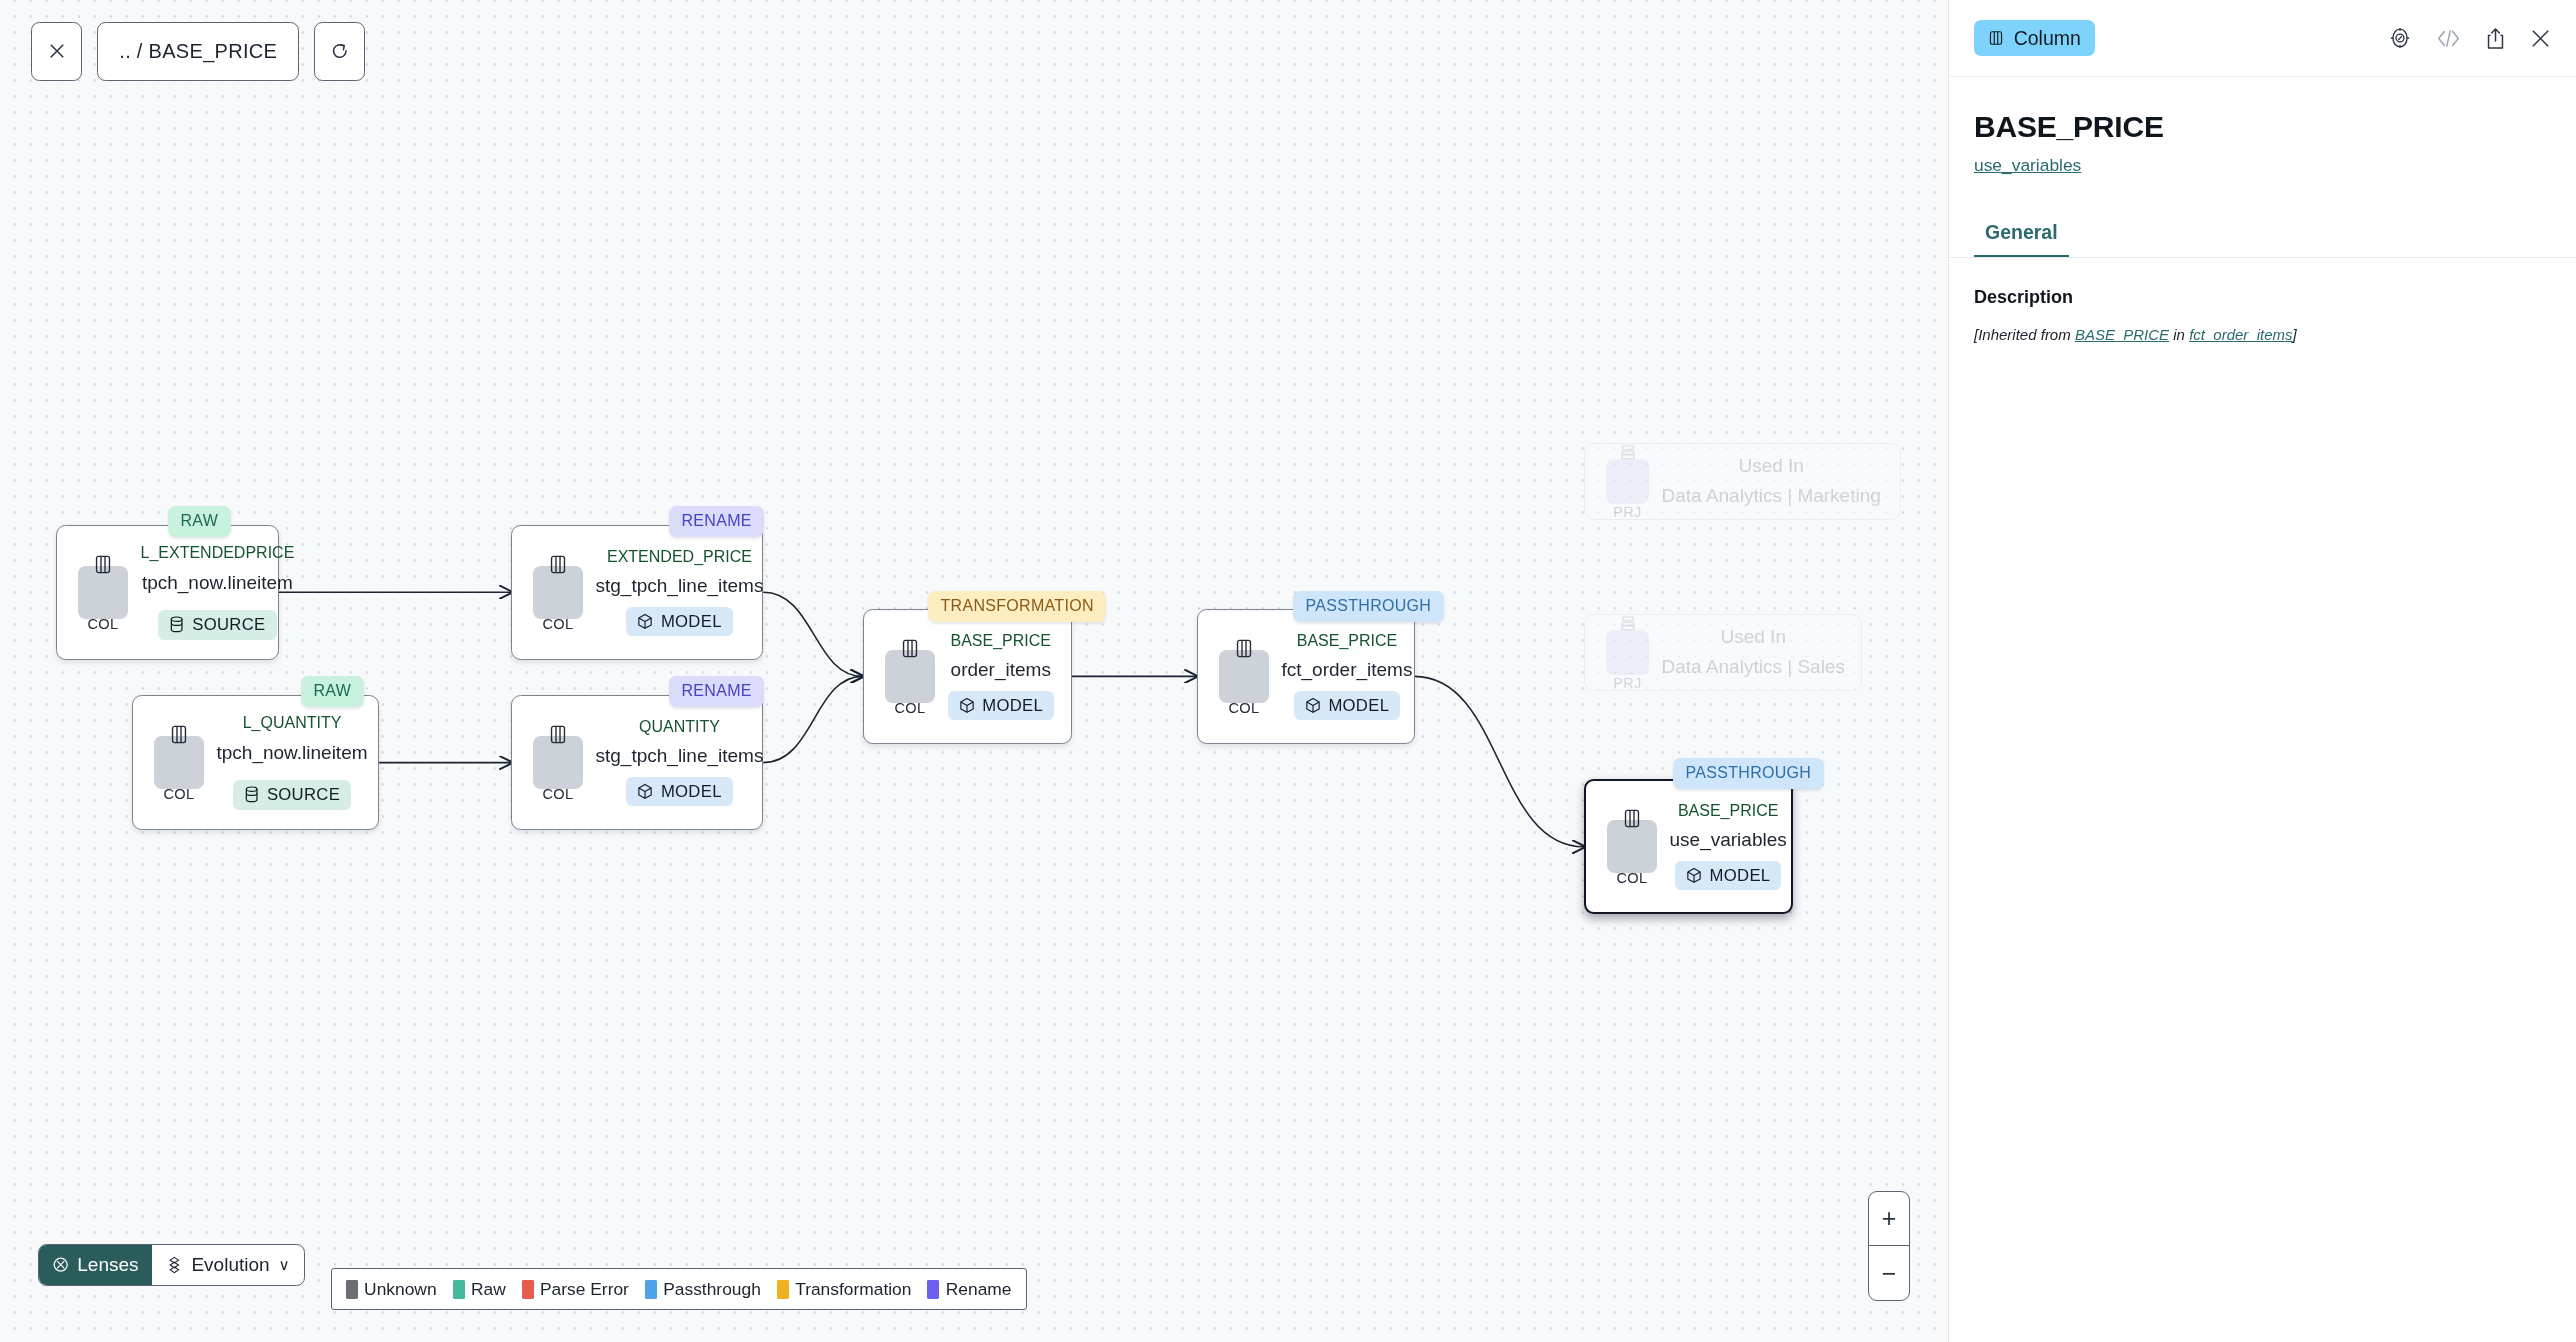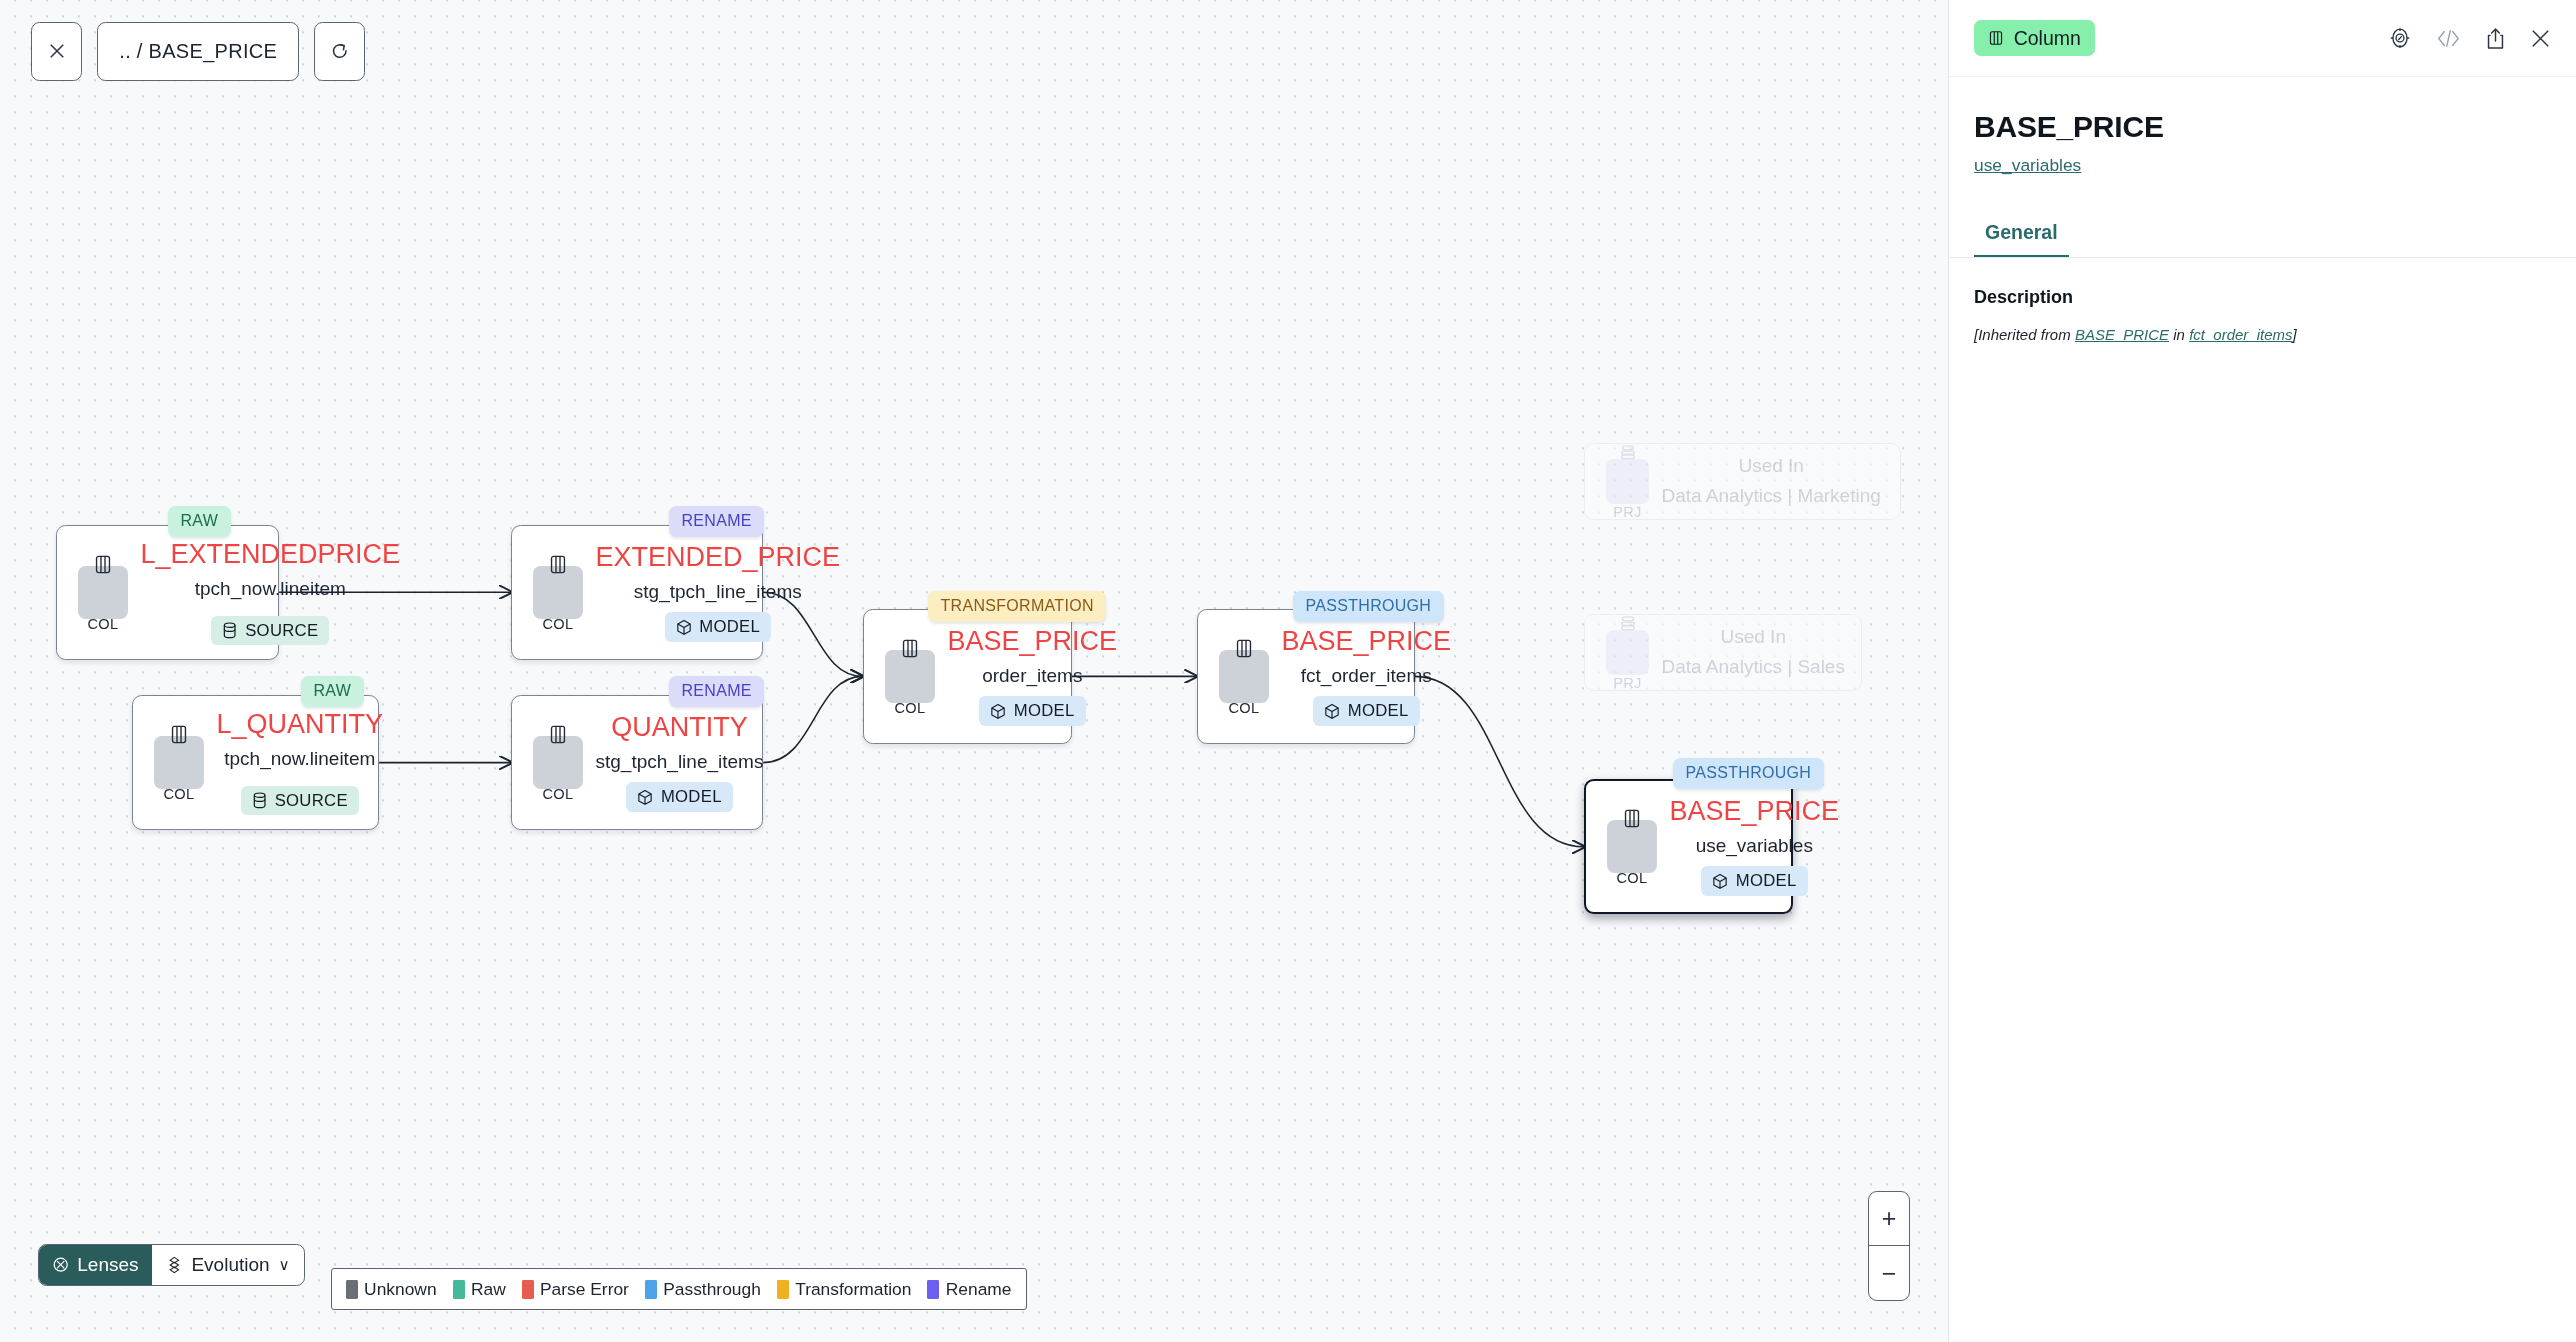--- a/index.html
+++ b/index.html
@@ -53,21 +53,21 @@
     z-index:14;
   }
   .node .typebox {
     width:50px; height:53px; border-radius:7.7px; background:#cdd2d9;
     display:flex; flex-direction:column; align-items:center; justify-content:center;
     flex:0 0 auto; margin-right:12.5px;gap:40px;
   }
   .node .typebox .glyph { height:24px; display:flex; align-items:center; }
   .node .typebox .tlabel { font-size:14.6px; color:#222a36; letter-spacing:0.3px; line-height:1; margin-top:2.1px;}
   .node .body { display:flex; flex-direction:column; align-items:center; }
-  .node .n-title { font-size:27px; color:#ef4444; line-height:1.05; white-space:nowrap;}
+  .node .n-title { font-size:16px; color:#14532d; line-height:1.05; white-space:nowrap;}
   .node .n-sub { font-size:19px; color:#1d2530; margin-top:9.7px; white-space:nowrap;}
   .node .n-chip {
     margin-top:9.7px; display:inline-flex; align-items:center; gap:7.7px;
     padding:4.9px 11px; border-radius:6.3px; font-size:16.7px; letter-spacing:0.3px; color:#141b24;
     white-space:nowrap;
   }
   .n-chip.source { background:#d6eee6;margin-top:16px; }
   .n-chip.model  { background:#d7e9f8; }
 
   .badge {
@@ -108,21 +108,21 @@
   .legend {
     display:flex; align-items:center; gap:16px; height:42px; padding:0 14px;
     border:1.1px solid #5b6472; border-radius:3px; background:#fff;margin-top:48px;
   }
   .leg { display:flex; align-items:center; gap:6.3px; font-size:17.4px; color:#1c2430; white-space:nowrap;}
   .leg i { width:12px; height:19px; border-radius:1.4px; display:block; }
 
   
   #panel { width:628px; height:1343px; background:#fff; border-left:0.7px solid #e3e7ec; position:relative; }
   .p-head { height:77px; display:flex; align-items:center; justify-content:space-between; padding:0 25px; border-bottom:0.7px solid #eceff3;}
-  .p-chip { display:inline-flex; align-items:center; gap:9.7px; background:#86efac; border-radius:7px; padding:6.3px 14px; font-size:19.5px; color:#141b24;}
+  .p-chip { display:inline-flex; align-items:center; gap:9.7px; background:#7dd3fc; border-radius:7px; padding:6.3px 14px; font-size:19.5px; color:#141b24;}
   .p-icons { display:flex; align-items:center; gap:24px; color:#2b3444;}
   .p-icons span { cursor:pointer; display:flex; }
   .p-title { font-size:30px; font-weight:bold; color:#10161e; padding:33px 25px 0 25px; letter-spacing:-0.2px;}
   .p-link { display:inline-block; margin:11px 25px 0 25px; font-size:17.4px; color:#2a6a6e; text-decoration:underline; cursor:pointer;}
   .p-tabs { margin-top:45px; padding:0 25px; border-bottom:0.7px solid #e6eaee; display:flex;}
   .p-tab { font-size:19.5px; color:#2a6a6e; font-weight:bold; padding:0 11px 11px 11px; border-bottom:2.8px solid #2a6a6e; cursor:pointer;}
   .p-sec { padding:29px 25px 0 25px; }
   .p-sec h4 { font-size:18px; color:#10161e; font-weight:bold;}
   .p-desc { font-size:20px; line-height:1.42; color:#1a222c; font-style:italic; margin-top:22px;}
   .p-inh { font-size:15px; color:#1a222c; font-style:italic; margin-top:18px;}

